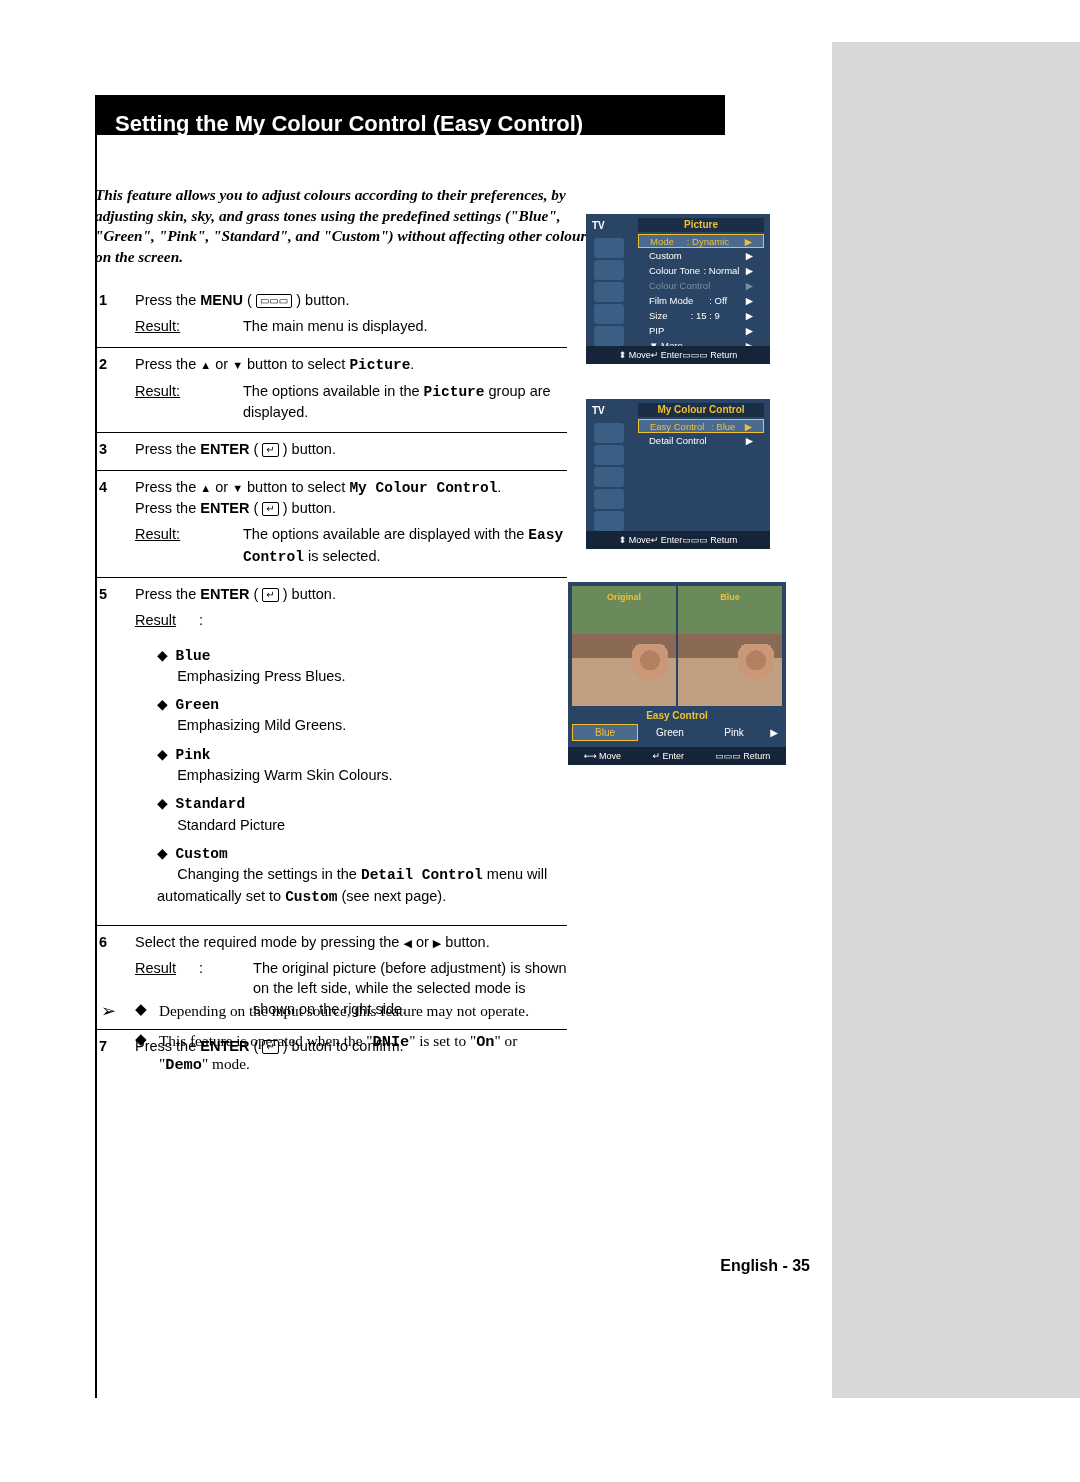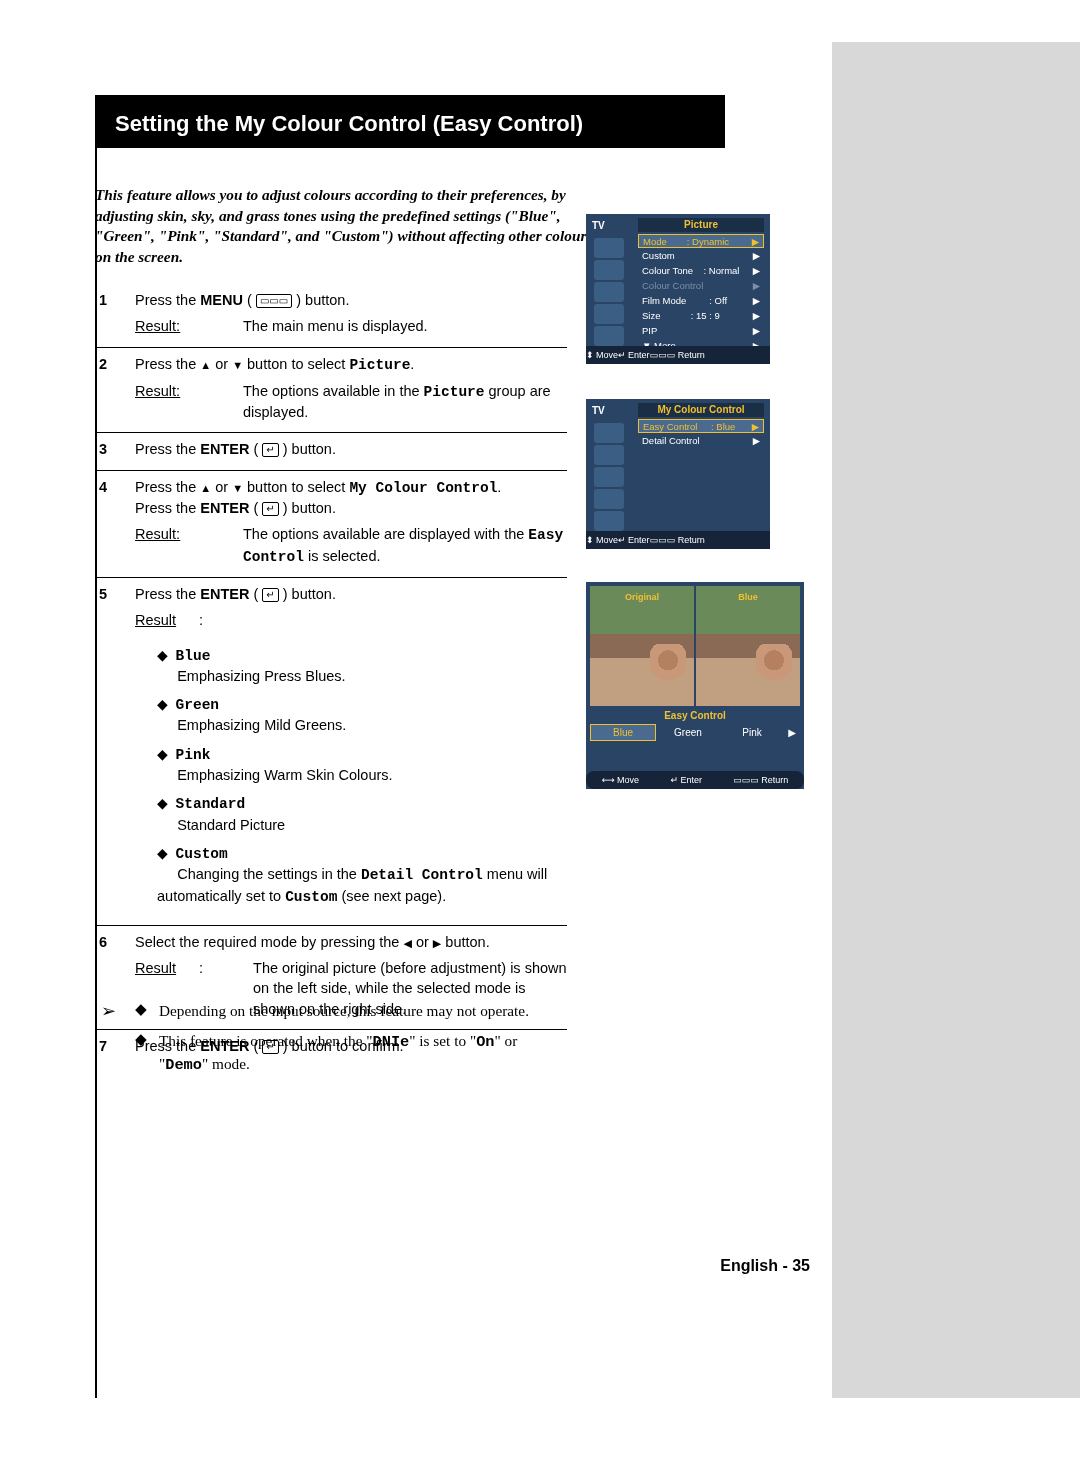--- a/index.html
+++ b/index.html
@@ -1,19 +1,19 @@
 <!DOCTYPE html>
 <html><head>
 <meta charset="utf-8">
 <style>
 * { box-sizing: border-box; margin: 0; padding: 0; }
 body { width: 1080px; height: 1482px; background: #fff; font-family: Arial, Helvetica, sans-serif; color: #000; position: relative; }
 .page { width: 100%; height: 100%; position: relative; }
 .rightband { position: absolute; right: 0; top: 42px; width: 248px; height: 1356px; background: #d8d8d8; }
-.heading-bar { position: absolute; left: 95px; top: 95px; width: 630px; height: 53px; background: #000; color: #fff; font-weight: bold; font-size: 22px; padding: 14px 0 0 20px; border-top: 2px solid #000; }
+.heading-bar { position: absolute; left: 95px; top: 95px; width: 630px; height: 40px; background: #000; color: #fff; font-weight: bold; font-size: 22px; padding: 14px 0 0 20px; border-top: 2px solid #000; }
 .left-rule-v { position: absolute; left: 95px; top: 95px; width: 2px; height: 1303px; background: #000; border:none; }
 .intro { position: absolute; left: 95px; top: 185px; width: 500px; font-style: italic; font-weight: bold; font-size: 15.3px; line-height: 1.35; font-family: "Times New Roman", serif; }
 .steps { position: absolute; left: 95px; top: 284px; width: 472px; font-size: 14.5px; line-height: 1.4; }
 .step { display: flex; border-bottom: 1px solid #000; padding: 6px 0 10px 0; }
 .step:last-child { border-bottom: none; }
 .stepnum { width: 40px; flex-shrink: 0; font-weight: bold; padding-left: 4px; }
 .stepbody { flex: 1; }
 .result { display: flex; margin-top: 6px; }
 .result-label { width: 64px; flex-shrink: 0; text-decoration: underline; }
 .result-label.colon::after { content: ":"; text-decoration: underline; }
@@ -34,37 +34,37 @@
 .note-text { flex: 1; line-height: 1.45; }
 
 .osd { position: absolute; width: 184px; background: #2a4466; color: #fff; font-size: 10px; font-family: Arial, sans-serif; }
 .osd1 { left: 586px; top: 214px; height: 150px; }
 .osd2 { left: 586px; top: 399px; height: 150px; }
 .osd-title { position: absolute; left: 6px; top: 6px; font-weight: bold; }
 .osd-head { position: absolute; left: 52px; top: 4px; right: 6px; height: 14px; background: #1a2e45; text-align: center; font-weight: bold; color: #f0c030; line-height: 14px; }
 .osd-leftcol { position: absolute; left: 0; top: 22px; width: 44px; }
 .osd-icon { width: 30px; height: 20px; margin: 2px 0 2px 8px; background: #3b5e85; border-radius: 3px; }
 .osd-body { position: absolute; left: 52px; top: 20px; right: 6px; font-size: 9.5px; }
-.osd-row { display: flex; justify-content: space-between; height: 15px; line-height: 15px; padding: 0 4px; }
+.osd-row { display: flex; justify-content: space-between; height: 15px; line-height: 15px; padding: 0 11px; }
 .osd-row.sel { background: #4a6b8f; border: 1px solid #f0c030; color: #f0c030; height: 14px; line-height: 13px; }
 .osd-row.dim { color: #7a8fa6; }
 .osd-row .val { flex: 1; text-align: center; }
 .osd-row .arr { width: 10px; text-align: right; }
-.osd-foot { position: absolute; left: 0; bottom: 0; width: 100%; height: 18px; background: #152438; display: flex; justify-content: flex-start; align-items: center; font-size: 9px; }
-
-.preview { position: absolute; left: 586px; top: 582px; width: 218px; height: 207px; background: #2a4466; }
+.osd-foot { position: absolute; left: 0; bottom: 0; width: 100%; height: 18px; background: #152438; display: flex; justify-content: center; align-items: center; font-size: 9px; }
+
+.preview { position: absolute; left: 568px; top: 582px; width: 218px; height: 183px; background: #2a4466; }
 .preview-split { position: absolute; top: 4px; left: 4px; right: 4px; height: 120px; display: flex; gap: 2px; }
 .preview-img { flex: 1; background: linear-gradient(#6b8a5a 40%, #8a6a55 40% 60%, #c0a080 60%); position: relative; }
 .preview-img::after { content: ""; position: absolute; right: 8px; bottom: 4px; width: 36px; height: 58px; background: radial-gradient(circle at 50% 28%, #b58060 0 22%, #c89878 22% 44%, transparent 44%); }
 .preview-label { position: absolute; top: 6px; left: 0; right: 0; text-align: center; color: #f0c030; font-size: 9px; font-weight: bold; }
 .preview-ec { position: absolute; top: 128px; left: 0; right: 0; text-align: center; color: #f0c030; font-size: 10px; font-weight: bold; }
 .preview-opts { position: absolute; top: 142px; left: 4px; right: 4px; height: 17px; display: flex; }
 .preview-opt { flex: 1; text-align: center; font-size: 10px; line-height: 17px; color: #fff; }
 .preview-opt.sel { background: #4a6b8f; border: 1px solid #f0c030; color: #f0c030; line-height: 15px; }
-.preview-foot { position: absolute; bottom: 0; left: 0; right: 0; height: 18px; background: #152438; display: flex; justify-content: space-around; align-items: center; font-size: 9px; color: #fff; border-radius: 8px; }
+.preview-foot { position: absolute; bottom: 0; left: 0; right: 0; height: 18px; background: #152438; display: flex; justify-content: space-around; align-items: center; font-size: 9px; color: #fff; }
 .pagefoot { position: absolute; right: 270px; top: 1257px; font-size: 16px; font-weight: bold; }
 </style>
 </head>
 <body>
 
 <div class="page">
   <div class="rightband"></div>
   <hr class="left-rule-v">
   <div class="heading-bar">Setting the My Colour Control (Easy Control)</div>
 

